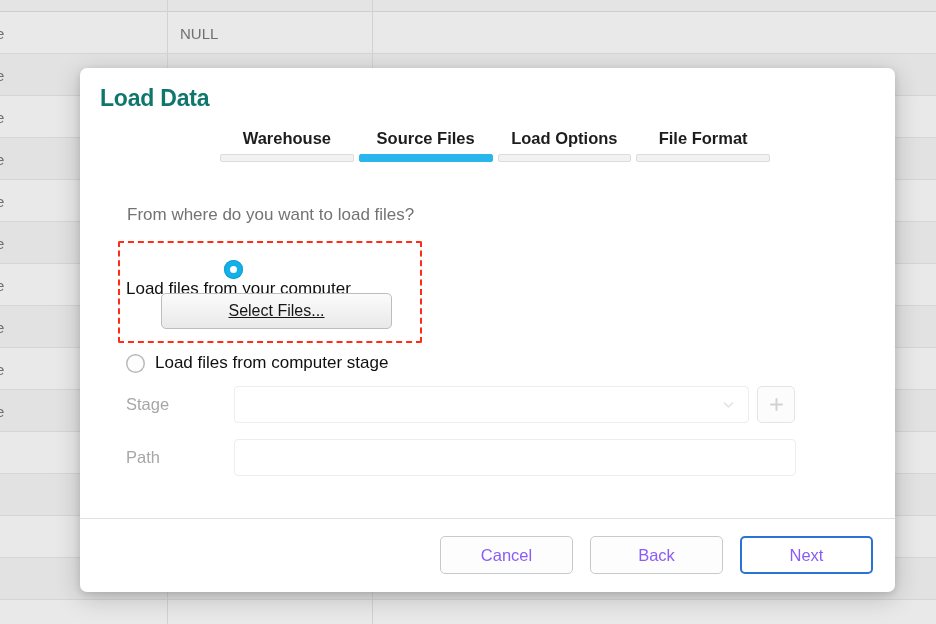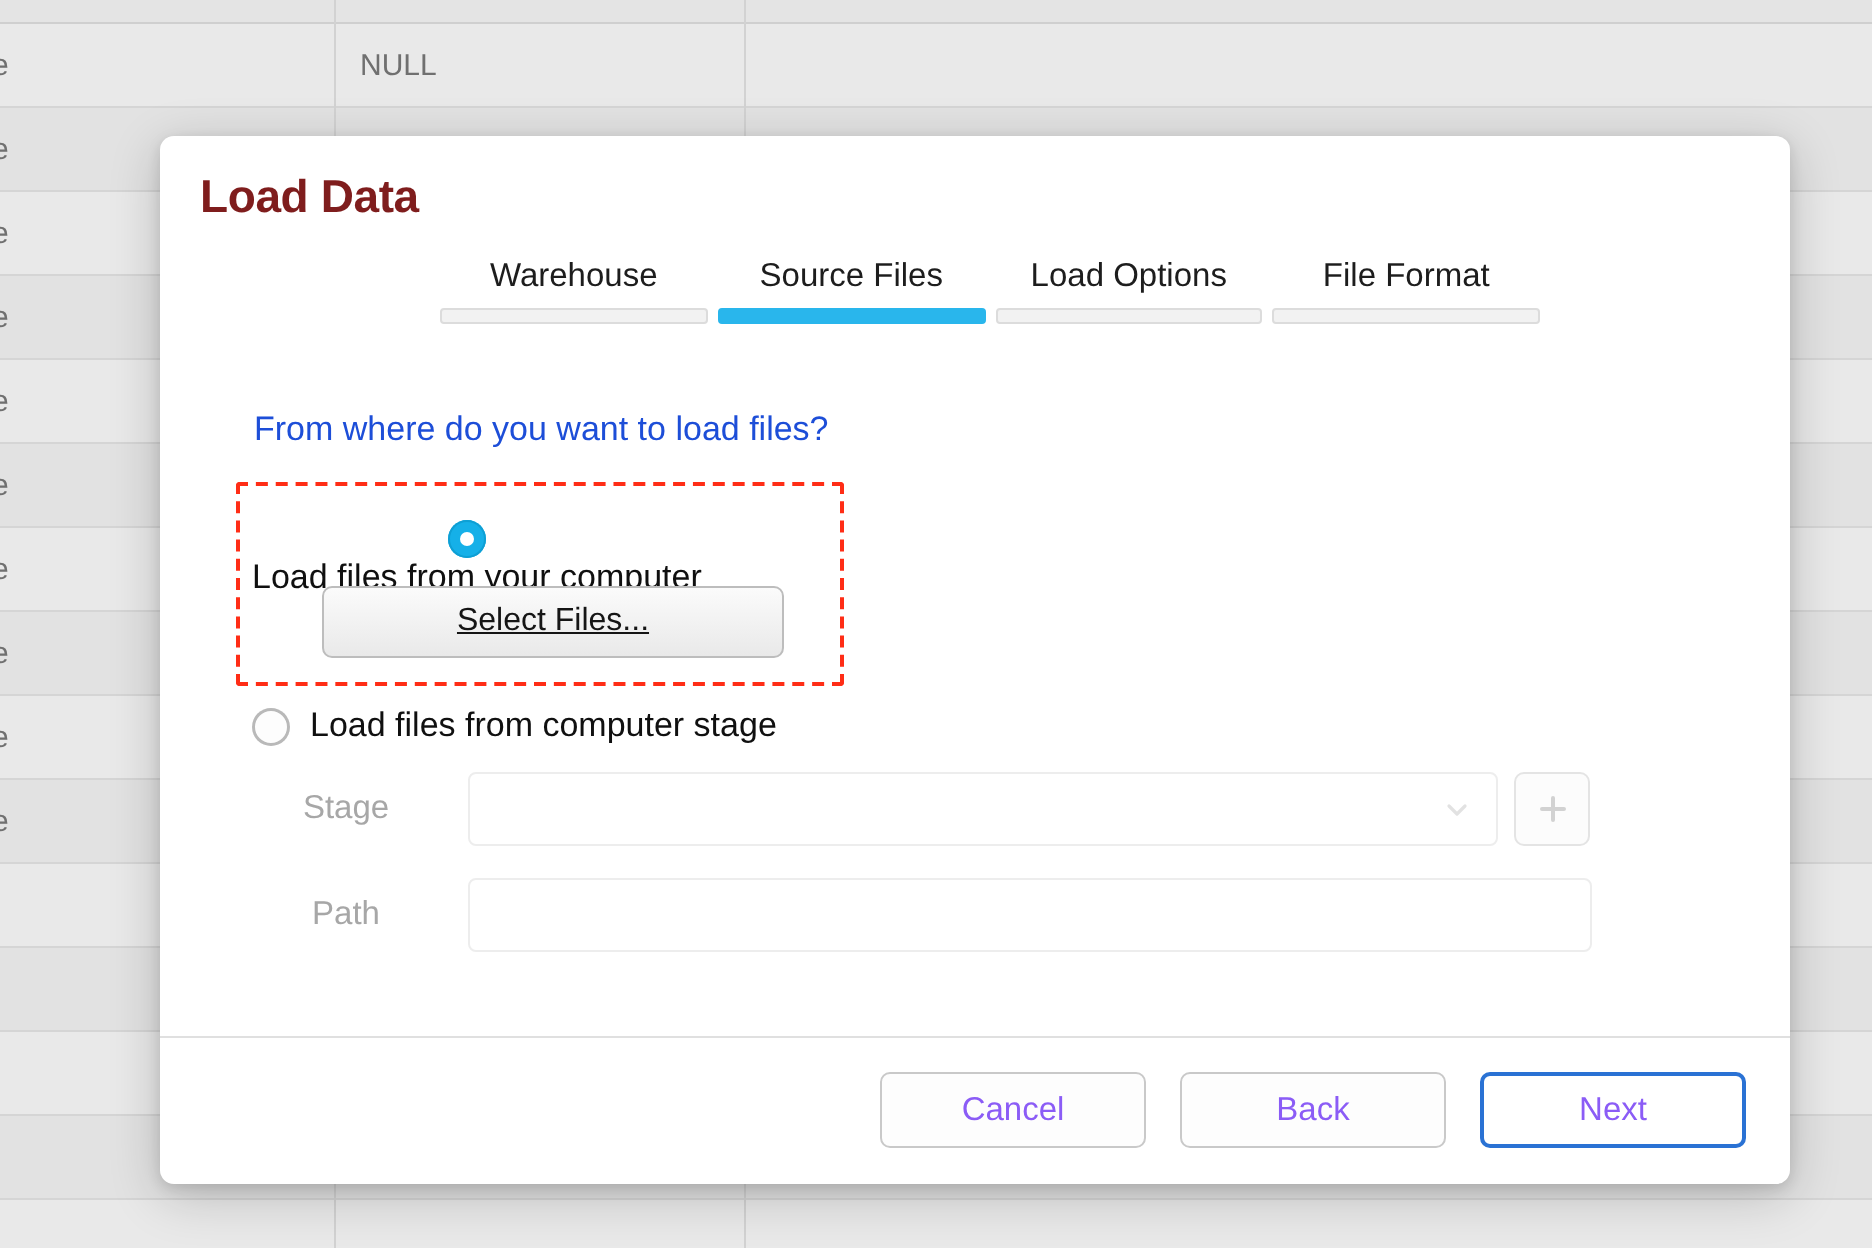--- a/index.html
+++ b/index.html
@@ -62,21 +62,21 @@
     box-shadow: 0 6px 26px rgba(0,0,0,0.20), 0 2px 7px rgba(0,0,0,0.12);
     overflow: hidden;
   }
 
   #modal-title {
     position: absolute;
     left: 20px;
     top: 17px;
     font-size: 23px;
     font-weight: bold;
-    color: #7f1d1d;
+    color: #0f766e;
     letter-spacing: -0.2px;
   }
 
   
   #tabs {
     position: absolute;
     left: 140px;
     top: 61px;
     width: 550px;
     display: flex;
@@ -86,39 +86,40 @@
     flex: 1 1 0;
     text-align: center;
     cursor: default;
   }
   .tab-label {
     font-size: 16.5px;
     color: #1d1d1d;
     white-space: nowrap;
     display: block;
     margin-bottom: 6px;
+    font-weight: bold;
   }
   .tab-bar {
     height: 8px;
     border-radius: 2px;
     background: #f2f2f2;
     border: 1px solid #dcdcdc;
   }
   .tab.active .tab-bar {
     background: #29b6ec;
     border-color: #29b6ec;
   }
 
   
   #question {
     position: absolute;
     left: 47px;
     top: 137px;
     font-size: 17px;
-    color: #1d4ed8;
+    color: #737373;
   }
 
   
   #annotation-box {
     position: absolute;
     left: 38px;
     top: 173px;
     width: 304px;
     height: 102px;
     border: 2px dashed #ff2d16;
@@ -191,21 +192,21 @@
     position: absolute;
     left: 46px;
     display: flex;
     align-items: center;
   }
   #field-row-stage { top: 318px; }
   #field-row-path  { top: 371px; }
 
   .field-label {
     width: 108px;
-    text-align: center;
+    text-align: left;
     padding-right: 14px;
     font-size: 16.5px;
     color: #a7a7a7;
     flex: 0 0 auto;
   }
   .field-input {
     height: 37px;
     border: 1px solid #ededed;
     border-radius: 4px;
     background: #ffffff;

